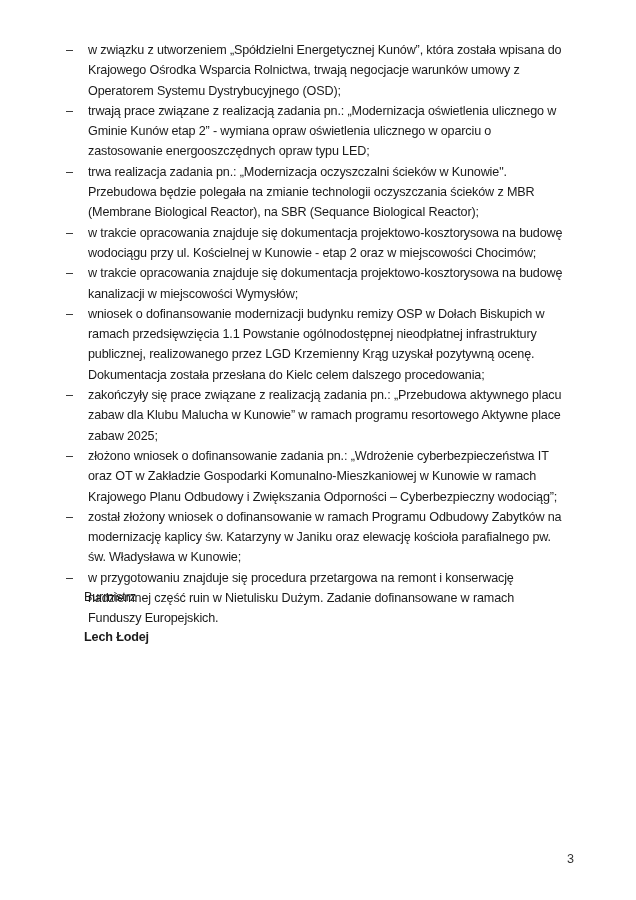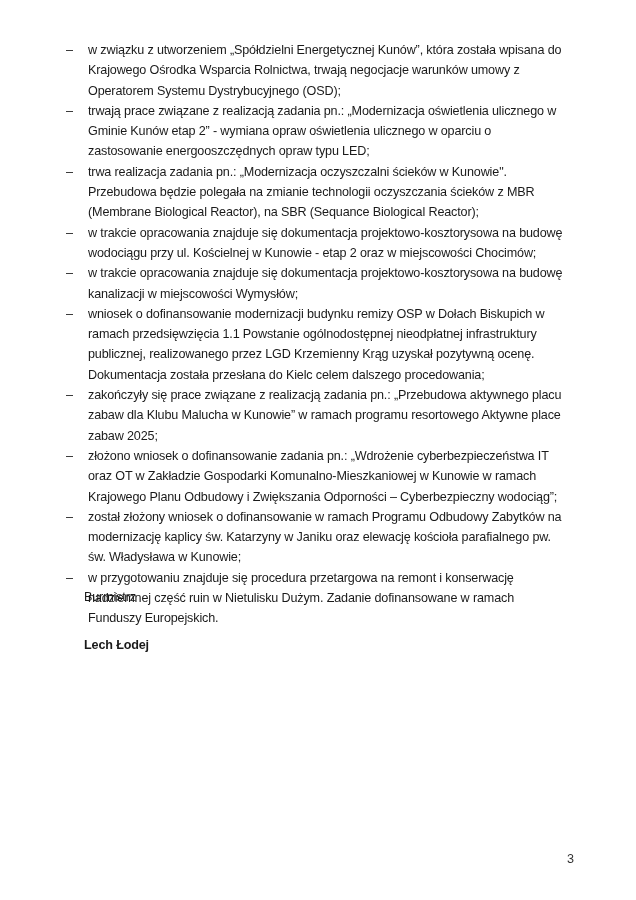--- a/index.html
+++ b/index.html
@@ -49,21 +49,21 @@
       position: absolute;
       left: 84px;
       top: 587px;
       font-size: 12.6px;
       line-height: 20.3px;
       letter-spacing: -0.15px;
     }
     .signature .line { display: block; }
     .signature .name {
       display: block;
-      margin-top: 28px;
+      margin-top: 20px;
       font-weight: bold;
     }
     .page-number {
       position: absolute;
       left: 567px;
       top: 852px;
       font-size: 12.6px;
       color: #333333;
     }
   </style>

